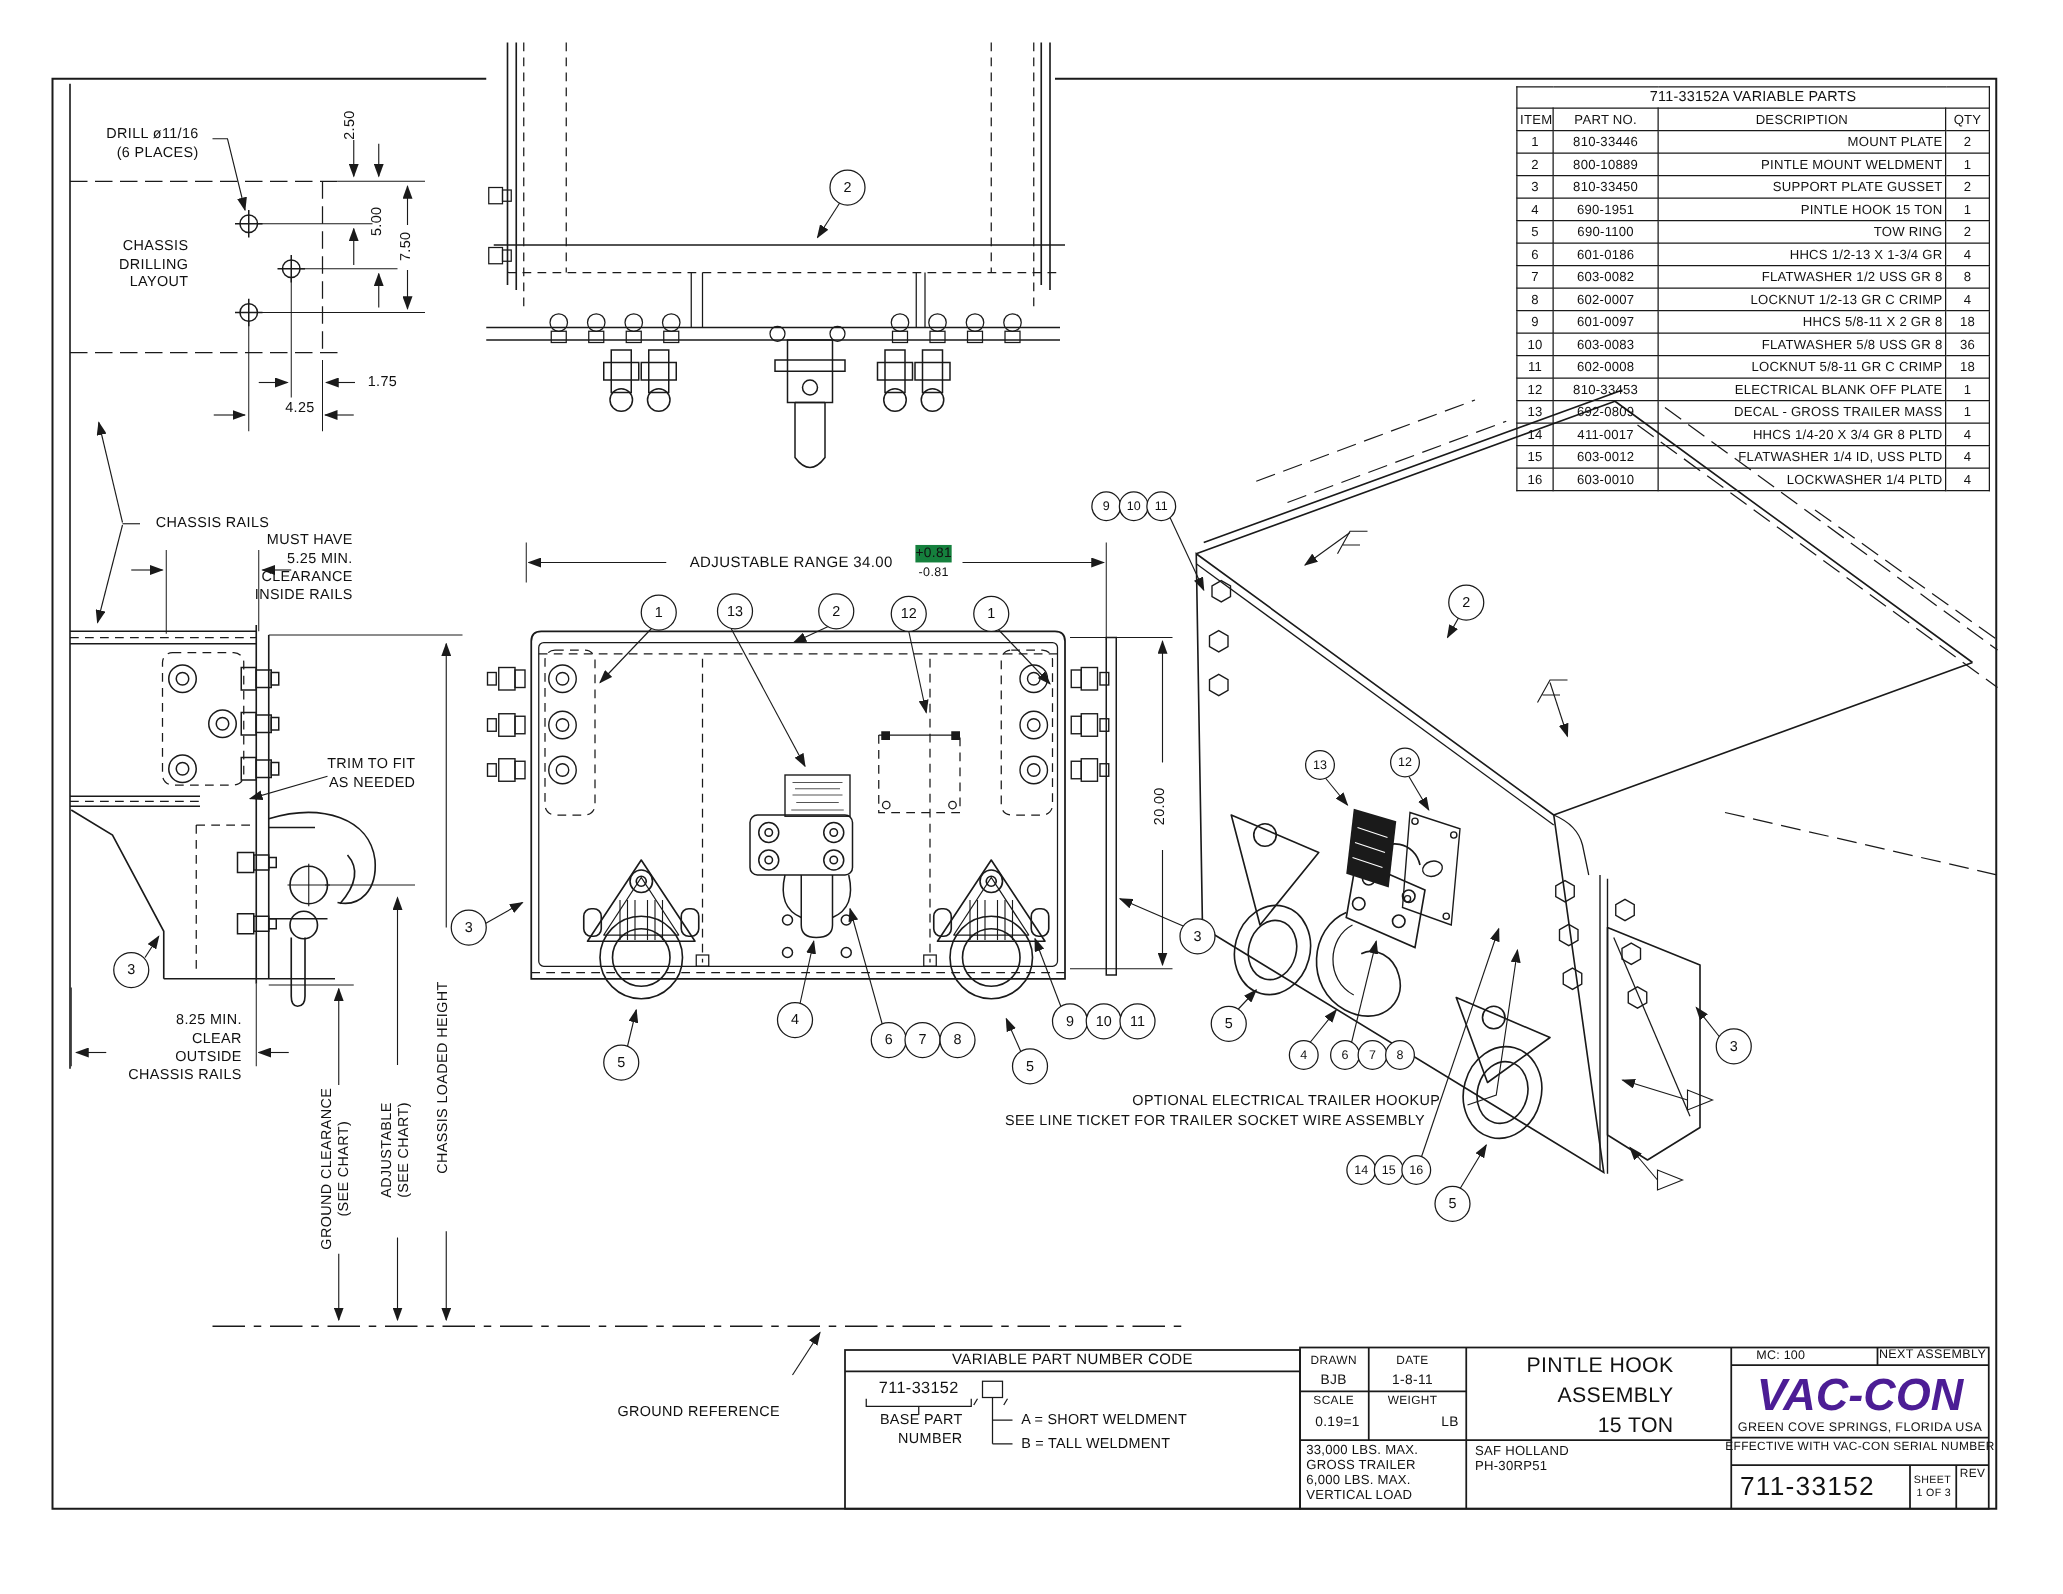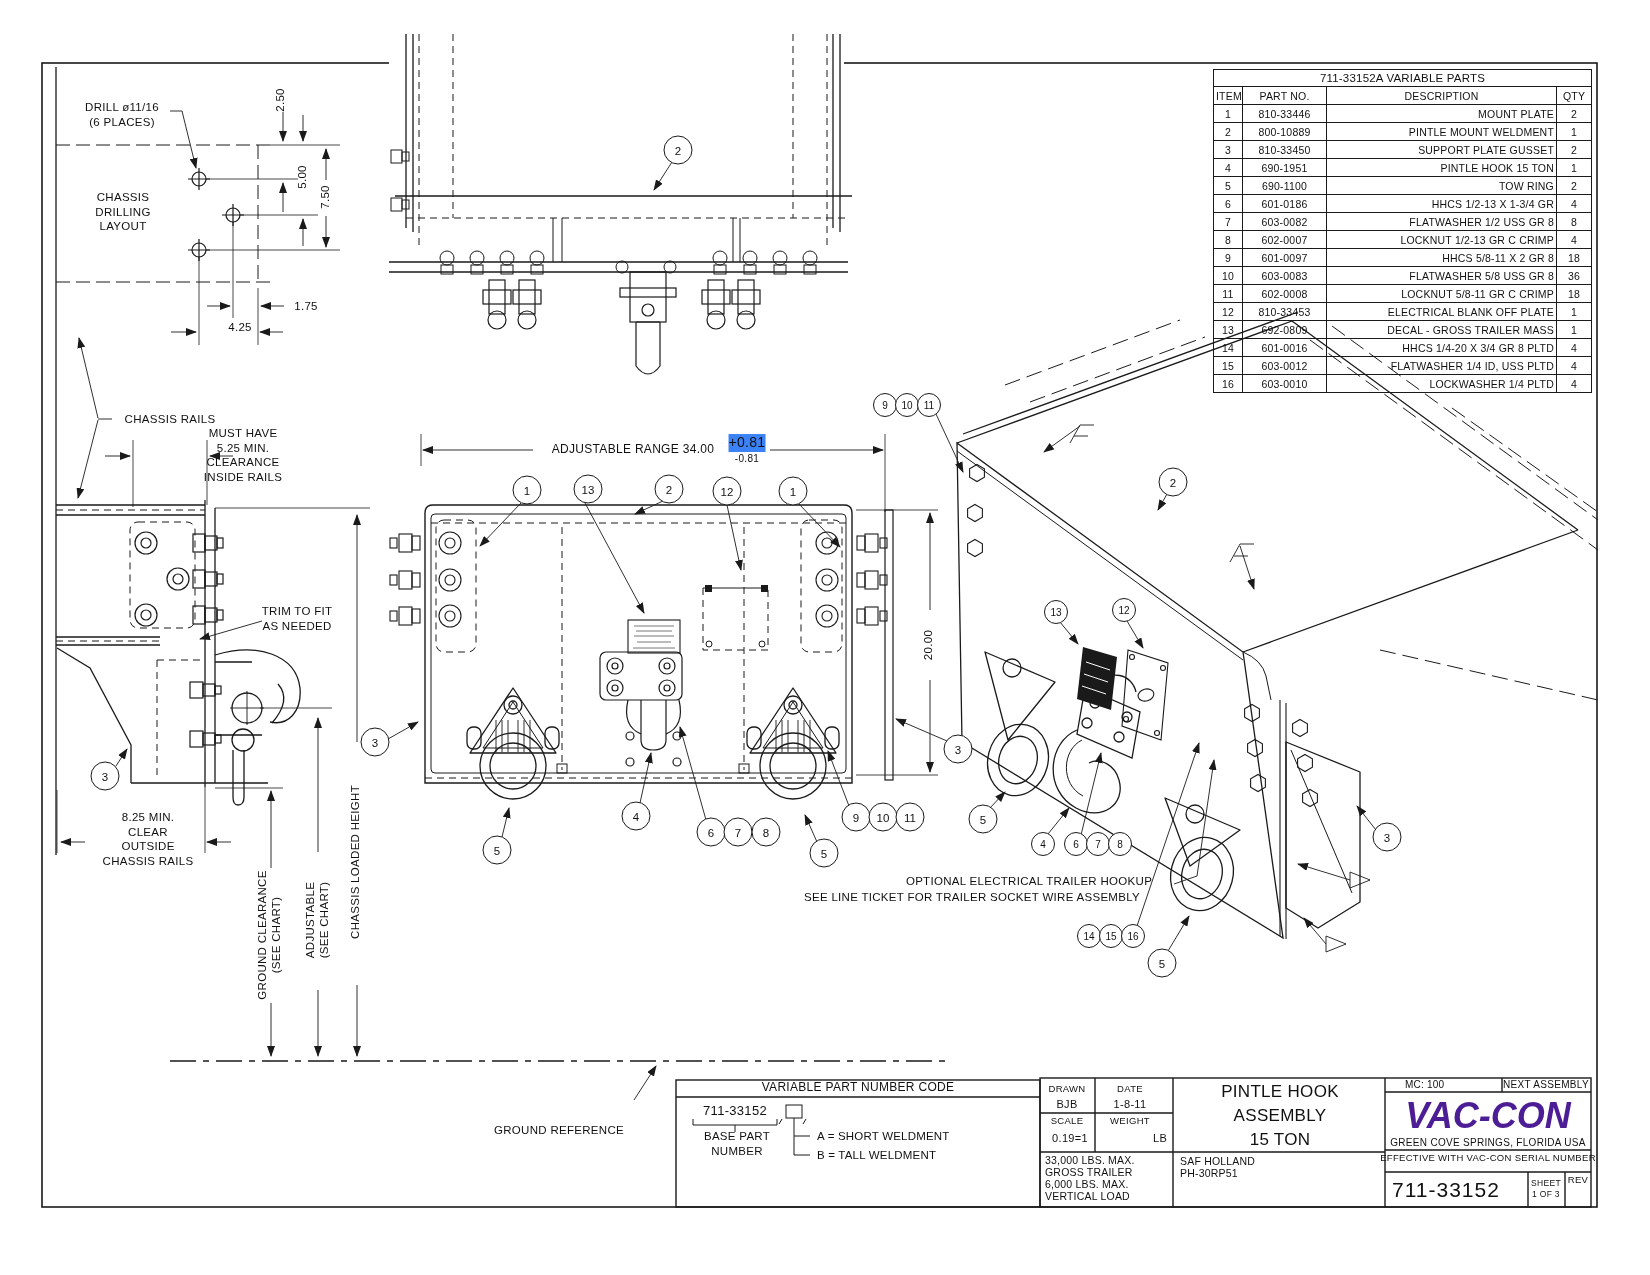--- a/index.html
+++ b/index.html
@@ -1,21 +1,21 @@
 <!DOCTYPE html>
 <html><head>
 <meta charset="utf-8">
 <style>
   html,body{margin:0;padding:0;background:#fff;}
   body{width:1650px;height:1275px;overflow:hidden;position:relative;
        font-family:"Liberation Sans",sans-serif;color:#111;}
   .sheet{position:absolute;left:0;top:0;width:1650px;height:1275px;background:#fff;}
   svg{position:absolute;left:0;top:0;}
   .t{position:absolute;transform:translate(-50%,-50%);font-size:11.5px;line-height:1.28;
-     letter-spacing:.3px;text-align:center;white-space:pre;color:#111;}
+     letter-spacing:.3px;text-align:right;white-space:pre;color:#111;}
   .rot{position:absolute;transform:translate(-50%,-50%) rotate(-90deg);font-size:11.5px;
      line-height:1.25;letter-spacing:.3px;text-align:center;white-space:pre;color:#111;}
   .tl{position:absolute;transform:translate(0,-50%);font-size:10.5px;line-height:1.15;
      letter-spacing:.2px;text-align:left;white-space:pre;color:#111;}
   .bal{position:absolute;width:27px;height:27px;border:1.5px solid #1a1a1a;border-radius:50%;
      background:#fff;display:flex;align-items:center;justify-content:center;
      font-size:11.5px;transform:translate(-50%,-50%);}
   .bal.sm{width:22px;height:22px;font-size:10px;}
   table.parts{position:absolute;left:1213px;top:69px;width:378px;border-collapse:collapse;
      table-layout:fixed;font-size:10.5px;letter-spacing:.2px;}
@@ -469,21 +469,21 @@
 OUTSIDE
 CHASSIS RAILS</div>
 <div class="rot" style="left:269px;top:935px;">GROUND CLEARANCE
 (SEE CHART)</div>
 <div class="rot" style="left:317px;top:920px;">ADJUSTABLE
 (SEE CHART)</div>
 <div class="rot" style="left:355px;top:862px;">CHASSIS LOADED HEIGHT</div>
 <div class="t" style="left:559px;top:1130px;">GROUND REFERENCE</div>
 
 <div class="t" style="left:633px;top:450px;font-size:12px;background:#fff;padding:0 4px;">ADJUSTABLE RANGE 34.00</div>
-<div class="t" style="left:747px;top:443px;font-size:14px;background:#3b82f6;">+0.81</div>
+<div class="t" style="left:747px;top:443px;font-size:11px;background:#15803d;">+0.81</div>
 <div class="t" style="left:747px;top:459px;font-size:10px;background:#fff;">-0.81</div>
 <div class="rot" style="left:928px;top:645px;background:#fff;">20.00</div>
 
 <div class="t" style="left:1029px;top:881px;">OPTIONAL ELECTRICAL TRAILER HOOKUP</div>
 <div class="t" style="left:972px;top:897px;">SEE LINE TICKET FOR TRAILER SOCKET WIRE ASSEMBLY</div>
 
 <div class="bal" style="left:527px;top:490px;">1</div>
 <div class="bal" style="left:588px;top:489px;">13</div>
 <div class="bal" style="left:669px;top:489px;">2</div>
 <div class="bal" style="left:727px;top:491px;">12</div>
@@ -608,21 +608,21 @@
           <td>1</td>
         </tr>
         <tr>
           <td>13</td>
           <td>692-0809</td>
           <td>DECAL - GROSS TRAILER MASS</td>
           <td>1</td>
         </tr>
         <tr>
           <td>14</td>
-          <td>601-0016</td>
+          <td>411-0017</td>
           <td>HHCS 1/4-20 X 3/4 GR 8 PLTD</td>
           <td>4</td>
         </tr>
         <tr>
           <td>15</td>
           <td>603-0012</td>
           <td>FLATWASHER 1/4 ID, USS PLTD</td>
           <td>4</td>
         </tr>
         <tr>

